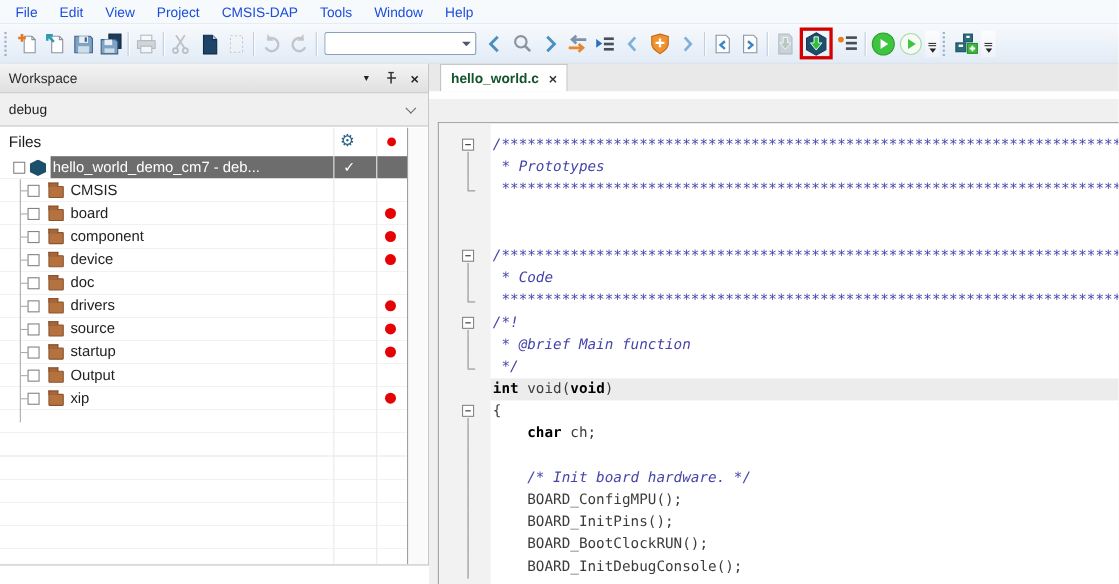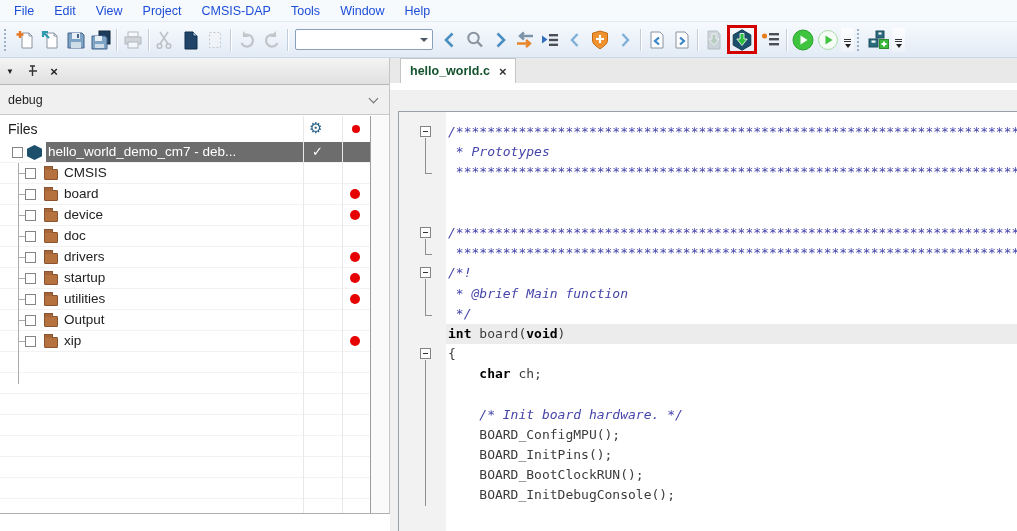--- a/index.html
+++ b/index.html
@@ -330,20 +330,21 @@
       </div>
     <div class="ovf">
         <span class="bar"></span>
         <span class="bar"></span>
         <span class="tri"></span>
       </div>
   </div>
 
   <div class="left-panel">
     <div class="panel-header">
+      <span class="panel-title">Workspace</span>
       <span class="ph-ico">
           <span style="font-size:8px">▼</span>
         </span>
       <span class="ph-ico">
           <svg width="12" height="12">
             <path d="M4 1h5M6.5 1v5M3 6h8M6.5 6v5" stroke="#333" stroke-width="1.4" fill="none"></path>
           </svg>
         </span>
       <span class="ph-ico">
           <span style="font-size:13px;font-weight:bold">×</span>
@@ -390,20 +391,30 @@
             <div class="tlabel child">board</div>
             <div class="mdot"></div>
           </div>
           <div class="trow">
             <div class="hline"></div>
             <div class="ebox" style="left: 25px;">
               <div class="h"></div>
               <div class="v"></div>
             </div>
             <div class="foldr"></div>
+            <div class="tlabel child">component</div>
+            <div class="mdot"></div>
+          </div>
+          <div class="trow">
+            <div class="hline"></div>
+            <div class="ebox" style="left: 25px;">
+              <div class="h"></div>
+              <div class="v"></div>
+            </div>
+            <div class="foldr"></div>
             <div class="tlabel child">device</div>
             <div class="mdot"></div>
           </div>
           <div class="trow">
             <div class="hline"></div>
             <div class="ebox" style="left: 25px;">
               <div class="h"></div>
               <div class="v"></div>
             </div>
             <div class="foldr"></div>
@@ -419,31 +430,31 @@
             <div class="tlabel child">drivers</div>
             <div class="mdot"></div>
           </div>
           <div class="trow">
             <div class="hline"></div>
             <div class="ebox" style="left: 25px;">
               <div class="h"></div>
               <div class="v"></div>
             </div>
             <div class="foldr"></div>
+            <div class="tlabel child">source</div>
+            <div class="mdot"></div>
+          </div>
+          <div class="trow">
+            <div class="hline"></div>
+            <div class="ebox" style="left: 25px;">
+              <div class="h"></div>
+              <div class="v"></div>
+            </div>
+            <div class="foldr"></div>
             <div class="tlabel child">startup</div>
-            <div class="mdot"></div>
-          </div>
-          <div class="trow">
-            <div class="hline"></div>
-            <div class="ebox" style="left: 25px;">
-              <div class="h"></div>
-              <div class="v"></div>
-            </div>
-            <div class="foldr"></div>
-            <div class="tlabel child">utilities</div>
             <div class="mdot"></div>
           </div>
           <div class="trow">
             <div class="hline"></div>
             <div class="ebox" style="left: 25px;">
               <div class="h"></div>
               <div class="v"></div>
             </div>
             <div class="foldr"></div>
             <div class="tlabel child">Output</div>
@@ -504,20 +515,26 @@
           </div>
           <div class="line">
             <div class="g">
               <div class="vl" style="top: 16px; bottom: 0px;"></div>
               <div class="bx"></div>
             </div>
             <div class="t"><span class="c">/********************************************************************************</span></div>
           </div>
           <div class="line">
             <div class="g">
+              <div class="vl" style="top: 0px; bottom: 0px;"></div>
+            </div>
+            <div class="t"><span class="c"> * Code</span></div>
+          </div>
+          <div class="line">
+            <div class="g">
               <div class="vl" style="top: 0px; height: 11px;"></div>
               <div class="cn"></div>
             </div>
             <div class="t"><span class="c"> ********************************************************************************</span></div>
           </div>
           <div class="line">
             <div class="g">
               <div class="vl" style="top: 16px; bottom: 0px;"></div>
               <div class="bx"></div>
             </div>
@@ -531,21 +548,21 @@
           </div>
           <div class="line">
             <div class="g">
               <div class="vl" style="top: 0px; height: 11px;"></div>
               <div class="cn"></div>
             </div>
             <div class="t"><span class="c"> */</span></div>
           </div>
           <div class="line">
             <div class="g"></div>
-            <div class="t hl"><span class="k">int</span><span class="p"> board(</span><span class="k">void</span><span class="p">)</span></div>
+            <div class="t hl"><span class="k">int</span><span class="p"> void(</span><span class="k">void</span><span class="p">)</span></div>
           </div>
           <div class="line">
             <div class="g">
               <div class="vl" style="top: 16px; bottom: 0px;"></div>
               <div class="bx"></div>
             </div>
             <div class="t"><span class="p">{</span></div>
           </div>
           <div class="line">
             <div class="g">

